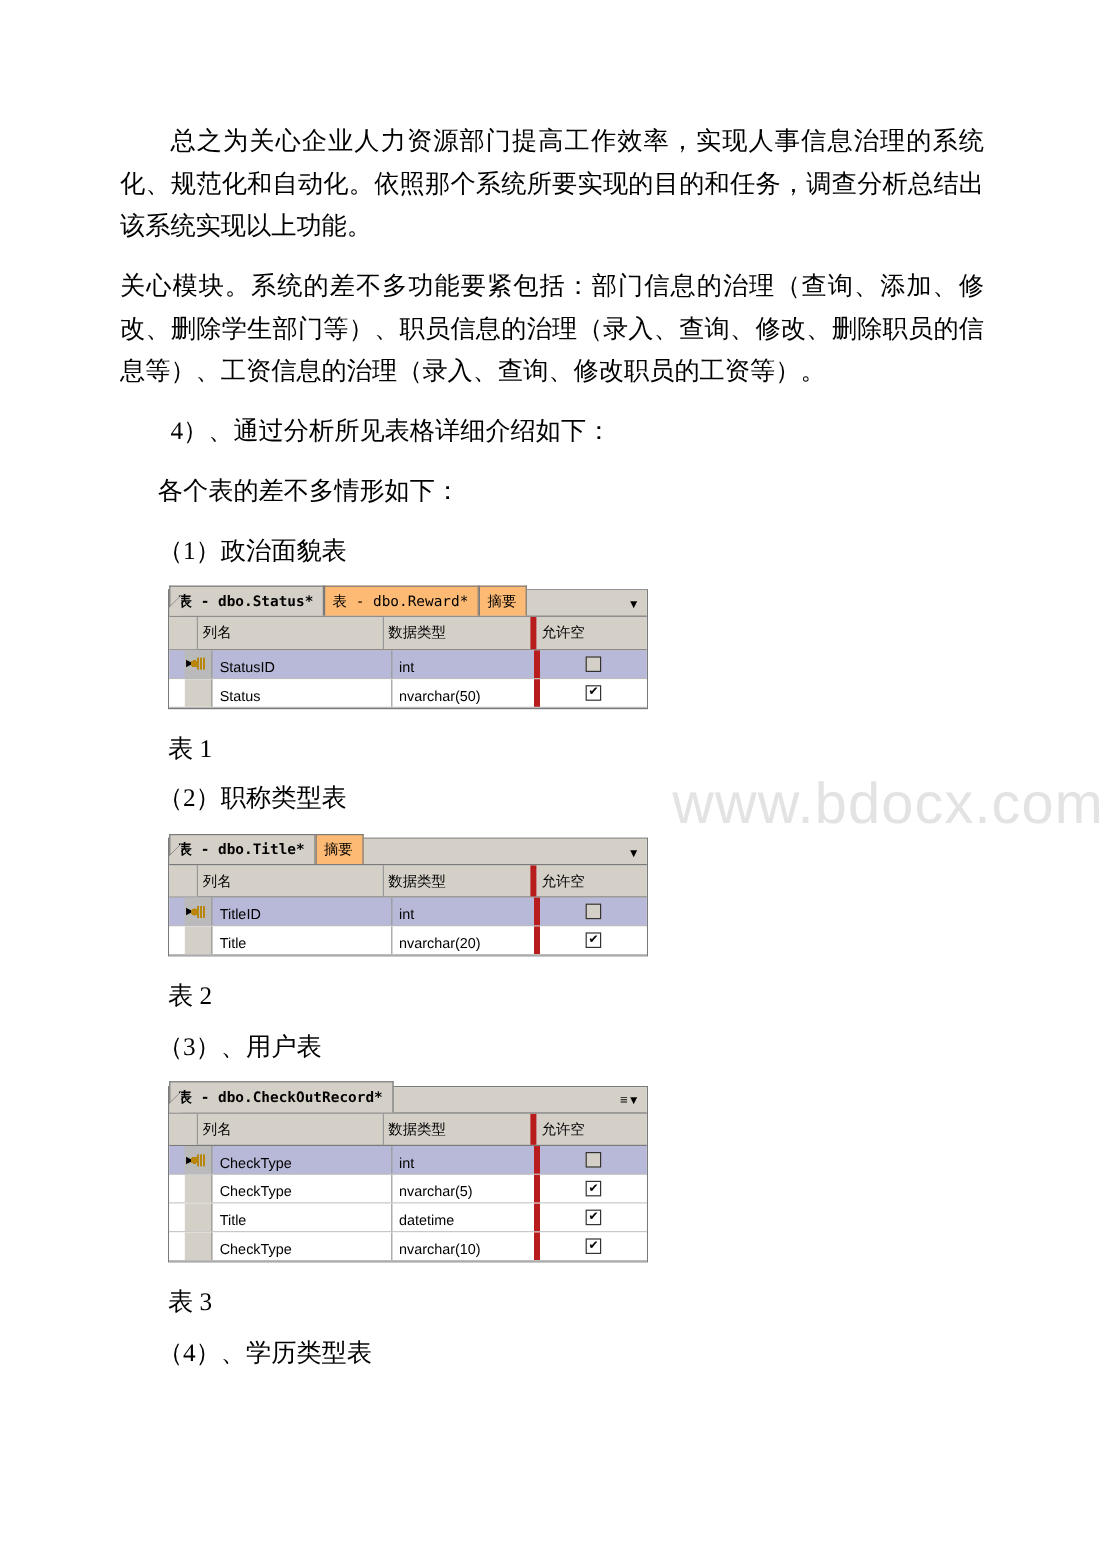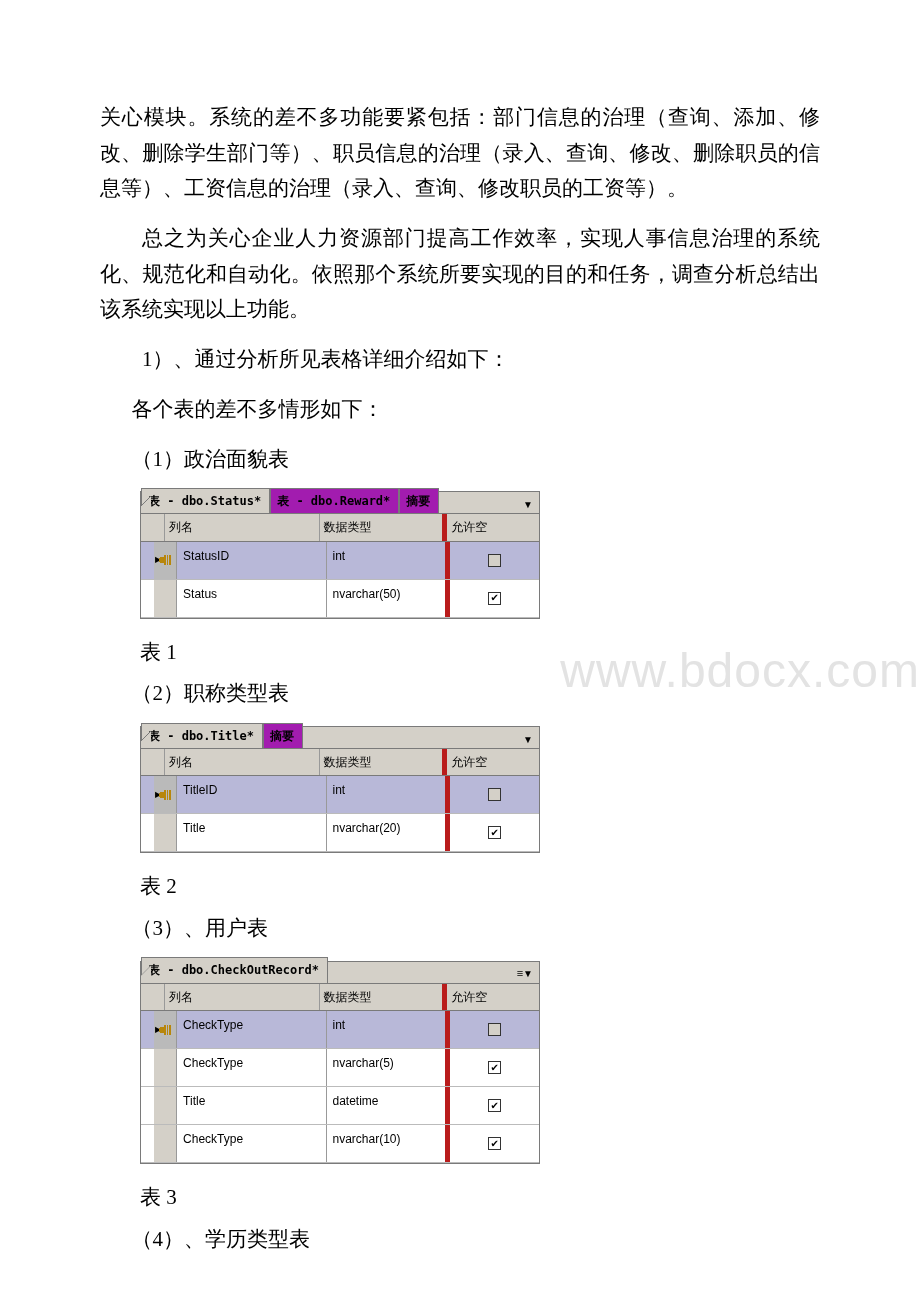--- a/index.html
+++ b/index.html
@@ -35,21 +35,21 @@
     border: 1px solid #7a7a7a;
     border-bottom: none;
     background: #d4d0c8;
     padding: 2px 8px 2px 6px;
     font-weight: bold;
     font-size: 12px;
     color: #000;
     position: relative;
     font-family: "SimSun", monospace;
   }
-  .tab.inactive { background: #a21caf; font-weight: bold; text-align: right; }
+  .tab.inactive { background: #fdba74; font-weight: normal; text-align: right; }
   .tab.first::before {
     content: "";
     position: absolute;
     left: -1px; top: 0; bottom: 0;
     width: 10px;
     background: linear-gradient(135deg, transparent 48%, #7a7a7a 50%, #d4d0c8 52%);
   }
   .tab-arrow {
     margin-left: auto;
     width: 26px;
@@ -61,21 +61,21 @@
     justify-content: flex-end;
     padding-right: 6px;
   }
   .tab-arrow.combo::before { content: "≡ "; font-size: 11px; }
   .hdr-row { display: flex; background: #d4d0c8; border-bottom: 1px solid #7a7a7a; }
   .hdr-row .gutter { width: 24px; border-right: 1px solid #999; background: #d4d0c8; }
   .hdr-row .h { padding: 3px 4px; font-family: "SimSun"; font-size: 12px; }
   .col-name { width: 155px; border-right: 1px solid #999; }
   .col-type { width: 128px; border-right: 5px solid #b91c1c; }
   .col-null { width: 92px; }
-  .drow { display: flex; border-bottom: 1px solid #bbb; background: #fff; height: 38px; align-items: stretch; padding-left: 13px; }
+  .drow { display: flex; border-bottom: 1px solid #bbb; background: #fff; height: 24px; align-items: stretch; padding-left: 13px; }
   .drow.sel { background: #b8b8d8; }
   .drow .gutter {
     width: 24px; border-right: 1px solid #999; background: #d4d0c8;
     display: flex; align-items: center; justify-content: center;
     position: relative;
     font-size: 10px;
   }
   .drow.sel .gutter { background: #bababa; }
   .drow .gutter.key::after {
     content: "";
@@ -115,25 +115,25 @@
   }
   .content { position: relative; z-index: 1; }
 </style>
 </head>
 <body>
 
 <div class="watermark">www.bdocx.com</div>
 
 <div class="content">
 
+<p class="para indent">总之为关心企业人力资源部门提高工作效率，实现人事信息治理的系统化、规范化和自动化。依照那个系统所要实现的目的和任务，调查分析总结出该系统实现以上功能。</p>
+
 <p class="para">关心模块。系统的差不多功能要紧包括：部门信息的治理（查询、添加、修改、删除学生部门等）、职员信息的治理（录入、查询、修改、删除职员的信息等）、工资信息的治理（录入、查询、修改职员的工资等）。</p>
 
-<p class="para indent">总之为关心企业人力资源部门提高工作效率，实现人事信息治理的系统化、规范化和自动化。依照那个系统所要实现的目的和任务，调查分析总结出该系统实现以上功能。</p>
-
-<p class="para indent">1）、通过分析所见表格详细介绍如下：</p>
+<p class="para indent">4）、通过分析所见表格详细介绍如下：</p>
 
 <p class="para small-indent">各个表的差不多情形如下：</p>
 
 <p class="para small-indent">（1）政治面貌表</p>
 
 <div class="table-widget">
   <div class="tab-bar">
     <div class="tab first">表 - dbo.Status*</div>
     <div class="tab inactive">表 - dbo.Reward*</div>
     <div class="tab inactive">摘要</div>

